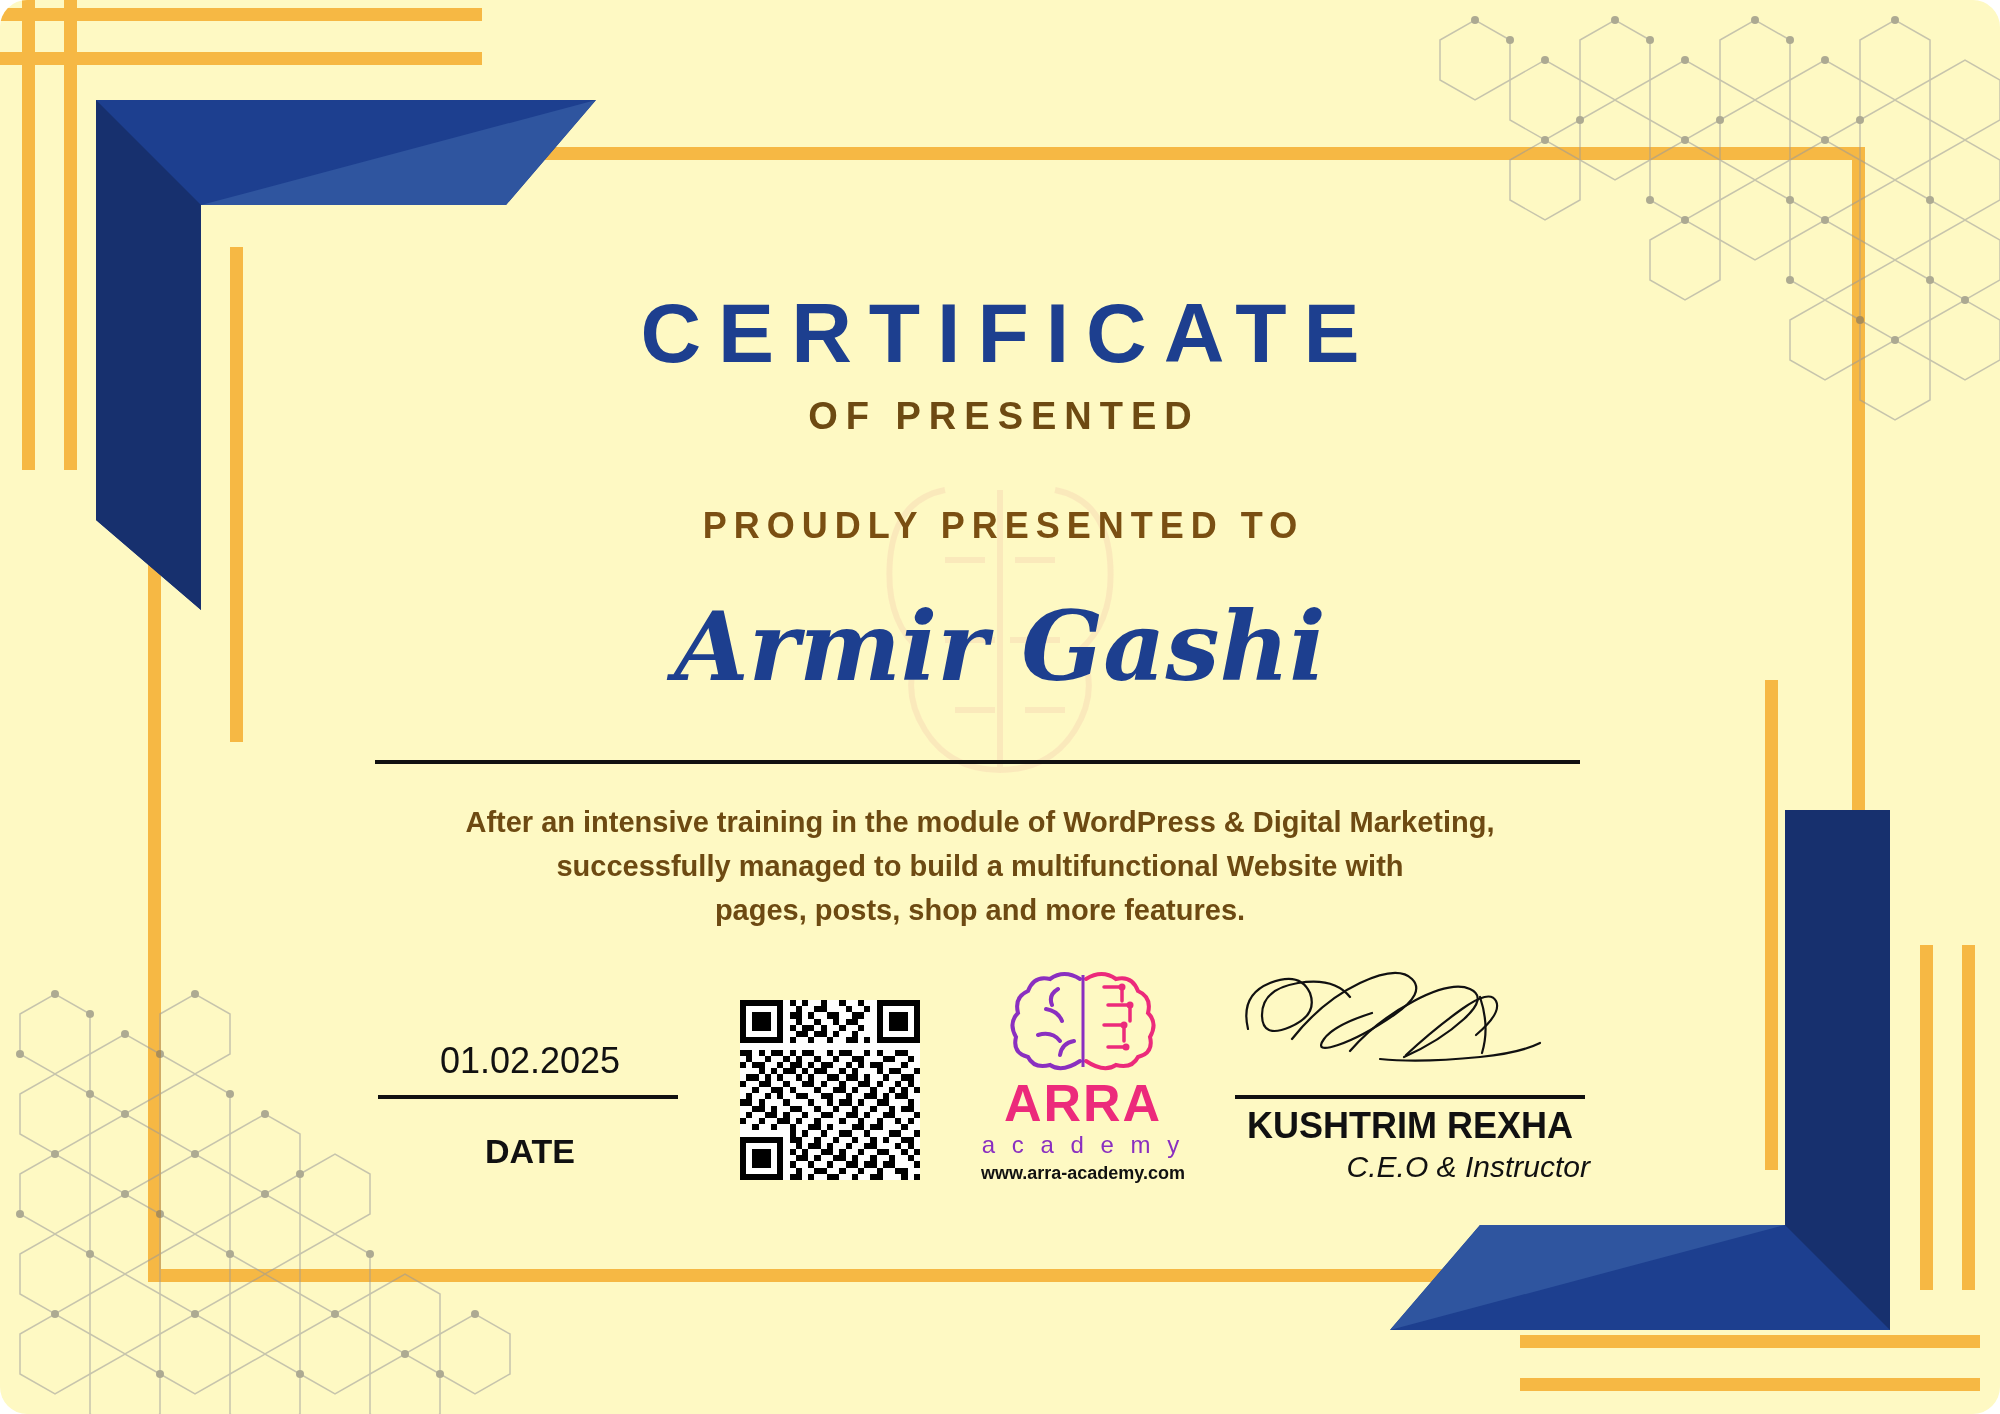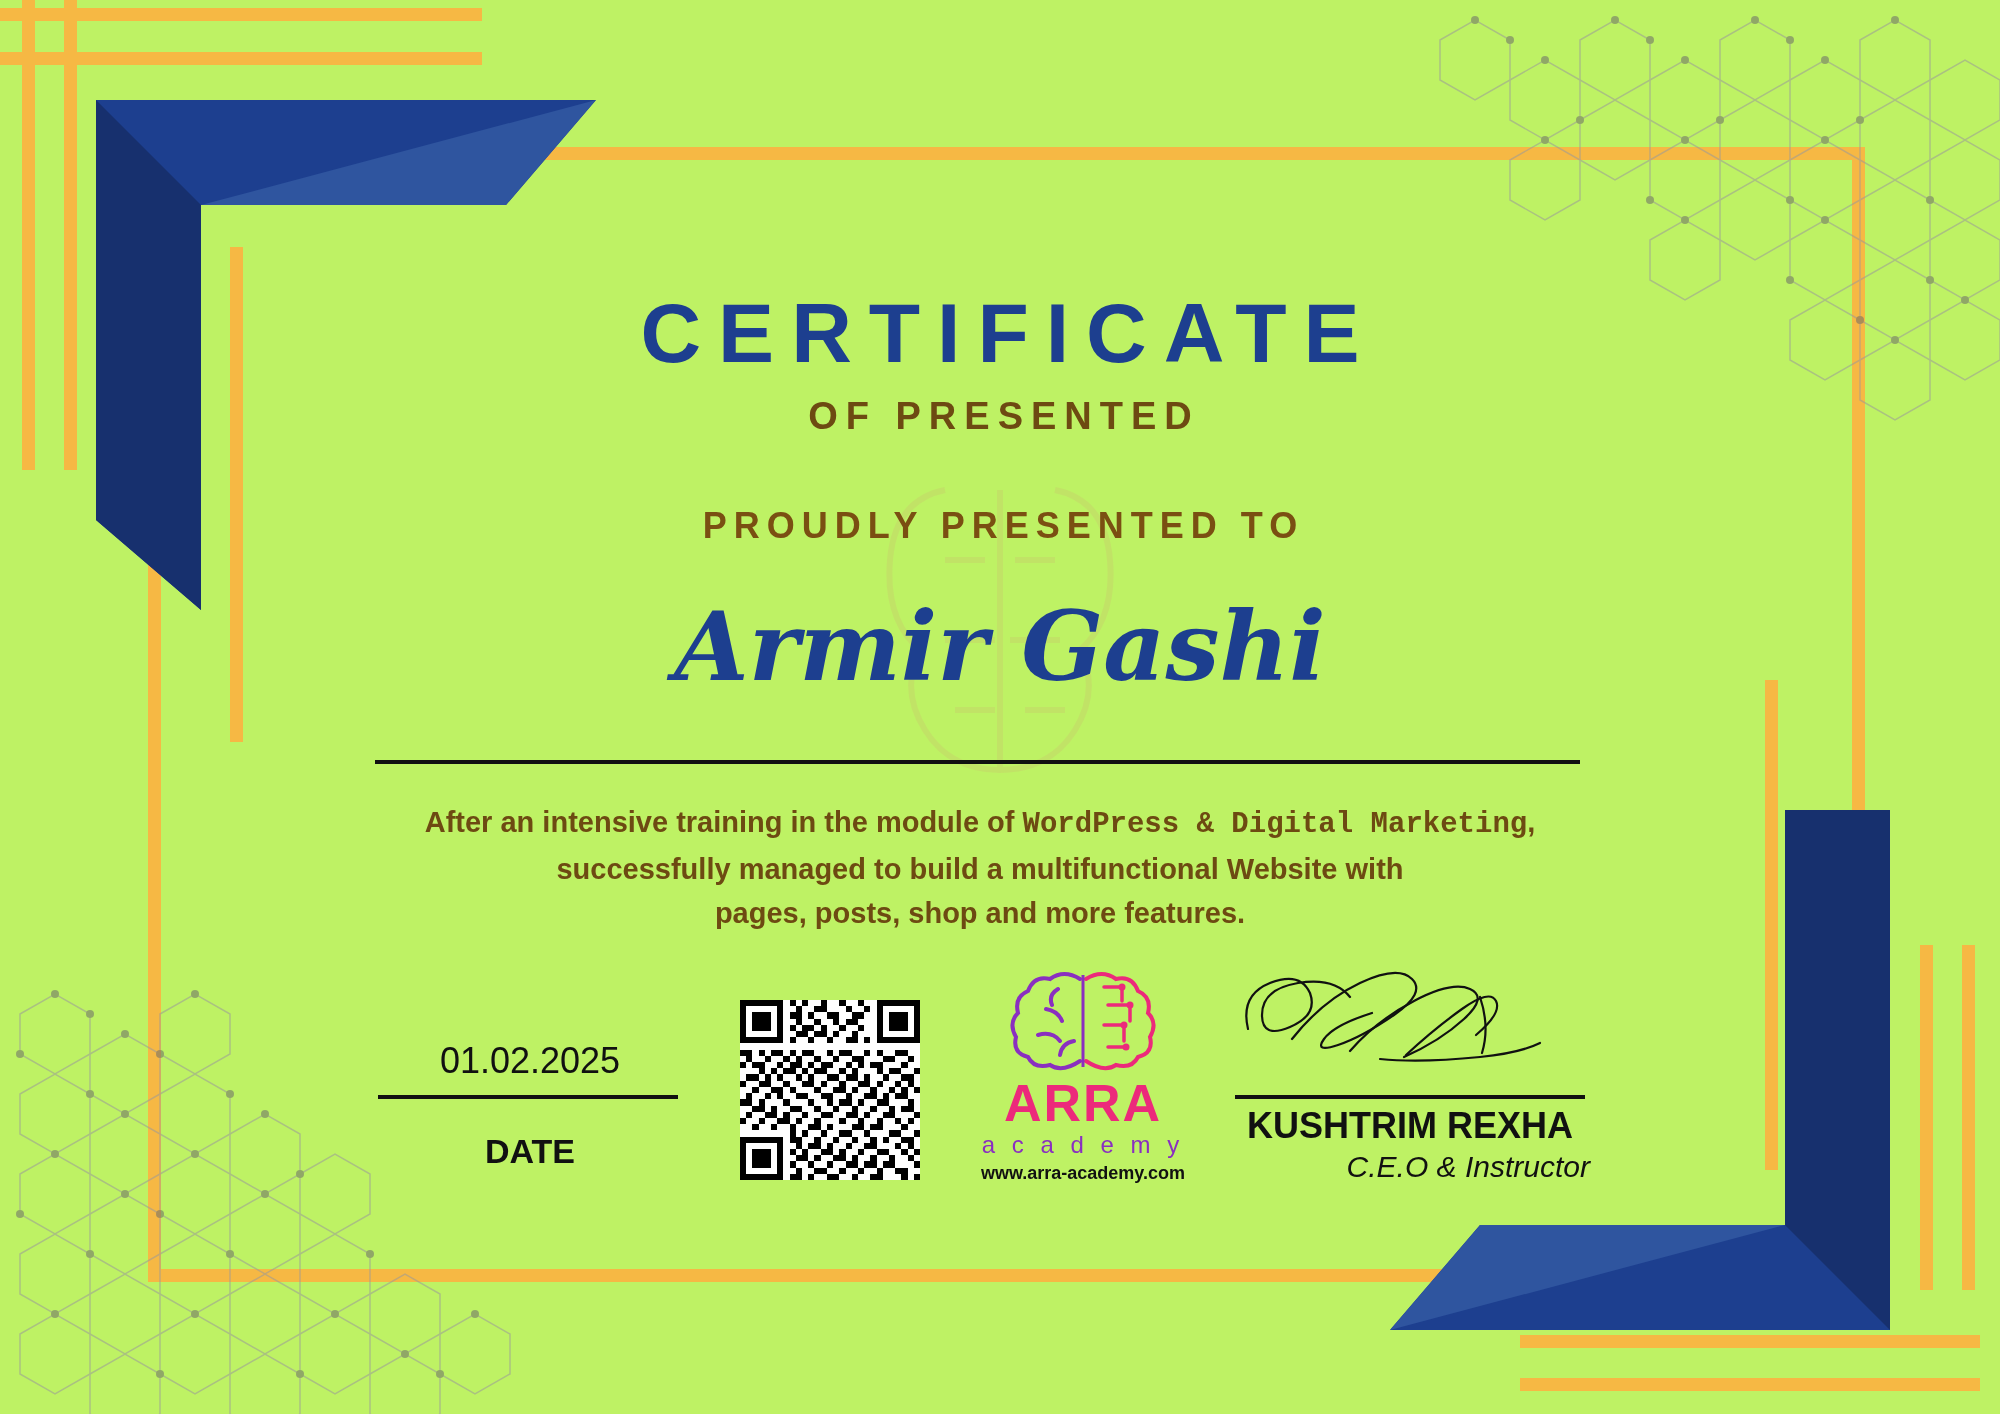--- a/index.html
+++ b/index.html
@@ -7,22 +7,23 @@
     padding: 0;
     background: #ffffff;
   }
   body {
     font-family: "Liberation Sans", sans-serif;
   }
   #certificate {
     position: relative;
     width: 2000px;
     height: 1414px;
-    background: #bef264;
+    background: #fef9c3;
     overflow: hidden;
+    border-radius: 27px;
   }
 
   
   .bar {
     position: absolute;
     background: #f6b844;
   }
 
   
   .tl-h1 { left: 0; top: 8px;  width: 482px; height: 13px; }
@@ -144,21 +145,21 @@
   .body-text {
     position: absolute;
     top: 800px;
     left: 400px;
     width: 1160px;
     color: #6d4a12;
     font-size: 29px;
     line-height: 1.52;
     font-weight: 600;
   }
-  .body-text b { font-weight: bold; font-family: Liberation Mono, monospace; }
+  .body-text b { font-weight: bold; }
 
   
   .date-value {
     position: absolute;
     left: 380px;
     top: 1040px;
     width: 300px;
     text-align: center;
     font-size: 36px;
     color: #111111;

